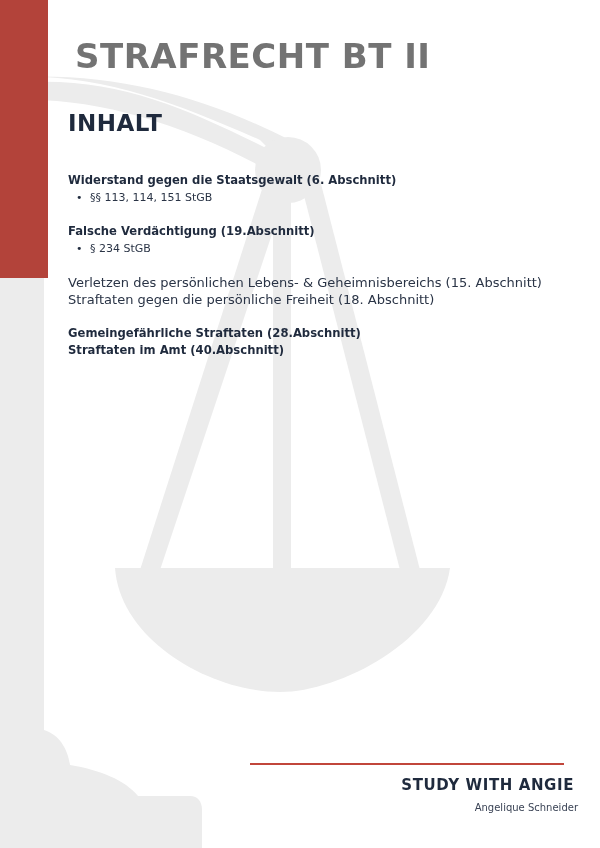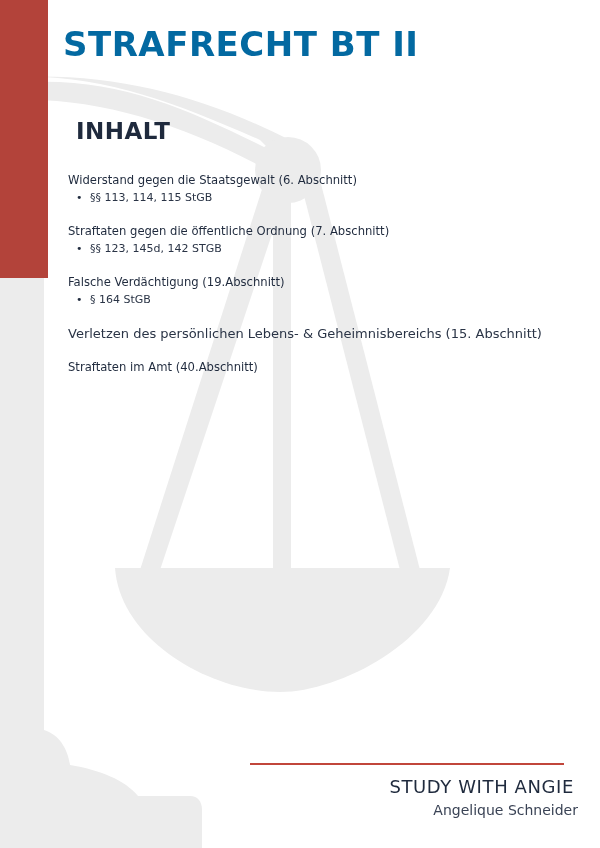--- a/index.html
+++ b/index.html
@@ -5,43 +5,43 @@
   html, body { margin: 0; padding: 0; }
   body {
     width: 600px; height: 848px; position: relative; overflow: hidden;
     background: #ffffff;
     font-family: "DejaVu Sans", sans-serif;
     color: #1f2a3d;
   }
   .watermark { position: absolute; left: 0; top: 0; width: 600px; height: 848px; z-index: 0; }
   .red-bar { position: absolute; left: 0; top: 0; width: 48px; height: 278px; background: #b3433a; z-index: 1; }
   .title {
-    position: absolute; left: 59px; top: 20px; margin: 4px; z-index: 2;
-    font-size: 34px; font-weight: 900; letter-spacing: 0.5px; color: #0369a1;
+    position: absolute; left: 59px; top: 20px; margin: 16px; z-index: 2;
+    font-size: 34px; font-weight: 900; letter-spacing: 0.5px; color: #737373;
     font-family: "DejaVu Sans", sans-serif;
   }
   .subtitle {
-    position: absolute; left: 68px; top: 110px; margin: 8px; z-index: 2;
+    position: absolute; left: 68px; top: 110px; margin: 0; z-index: 2;
     font-size: 23px; font-weight: 900; letter-spacing: 0.5px; color: #1f2a3d;
   }
   .toc { position: absolute; left: 68px; top: 172px; width: 500px; z-index: 2; }
   .section { margin-bottom: 17px; }
-  .section-head { font-size: 11.6px; font-weight: normal; line-height: 17px; color: #1f2a3d; white-space: nowrap; }
+  .section-head { font-size: 11.6px; font-weight: bold; line-height: 17px; color: #1f2a3d; white-space: nowrap; }
   .plain { font-size: 13px; font-weight: normal; line-height: 17px; color: #2a3446; white-space: nowrap; }
   ul.items { list-style: none; margin: 0; padding: 0; }
   ul.items li { font-size: 11px; line-height: 17px; color: #2a3446; position: relative; padding-left: 22px; white-space: nowrap; }
   ul.items li::before { content: "\2022"; position: absolute; left: 8px; top: 0; font-size: 11px; color: #1f2a3d; }
   .footer-rule { position: absolute; left: 250px; top: 763px; width: 314px; height: 2px; background: #c1463b; z-index: 2; }
   .brand {
     position: absolute; right: 26px; top: 776px; z-index: 2;
-    font-size: 18px; font-weight: 400; letter-spacing: 0.6px; color: #1f2a3d;
+    font-size: 15px; font-weight: 700; letter-spacing: 0.6px; color: #1f2a3d;
   }
   .author {
     position: absolute; right: 22px; top: 802px; z-index: 2;
-    font-size: 14px; color: #3a4355;
+    font-size: 10px; color: #3a4355;
   }
 </style>
 </head>
 <body>
 
 <svg class="watermark" viewBox="0 0 600 848" xmlns="http://www.w3.org/2000/svg">
   <g fill="#ececec">
 
     <rect x="0" y="60" width="44" height="800"></rect>
 
@@ -64,38 +64,34 @@
 
 <div class="red-bar"></div>
 
 <h1 class="title">STRAFRECHT BT II</h1>
 <h2 class="subtitle">INHALT</h2>
 
 <div class="toc">
   <div class="section">
     <div class="section-head">Widerstand gegen die Staatsgewalt (6. Abschnitt)</div>
     <ul class="items">
-      <li>§§ 113, 114, 115 StGB</li>
-    </ul>
-  </div>
-  <div class="section">
-    <div class="section-head">Straftaten gegen die öffentliche Ordnung (7. Abschnitt)</div>
-    <ul class="items">
-      <li>§§ 123, 145d, 142 STGB</li>
+      <li>§§ 113, 114, 151 StGB</li>
     </ul>
   </div>
   <div class="section">
     <div class="section-head">Falsche Verdächtigung (19.Abschnitt)</div>
     <ul class="items">
-      <li>§ 164 StGB</li>
+      <li>§ 234 StGB</li>
     </ul>
   </div>
   <div class="section">
     <div class="plain">Verletzen des persönlichen Lebens- &amp; Geheimnisbereichs (15. Abschnitt)</div>
+    <div class="plain">Straftaten gegen die persönliche Freiheit (18. Abschnitt)</div>
   </div>
   <div class="section">
+    <div class="section-head">Gemeingefährliche Straftaten (28.Abschnitt)</div>
     <div class="section-head">Straftaten im Amt (40.Abschnitt)</div>
   </div>
 </div>
 
 <div class="footer-rule"></div>
 <div class="brand">STUDY WITH ANGIE</div>
 <div class="author">Angelique Schneider</div>
 
 </body></html>

